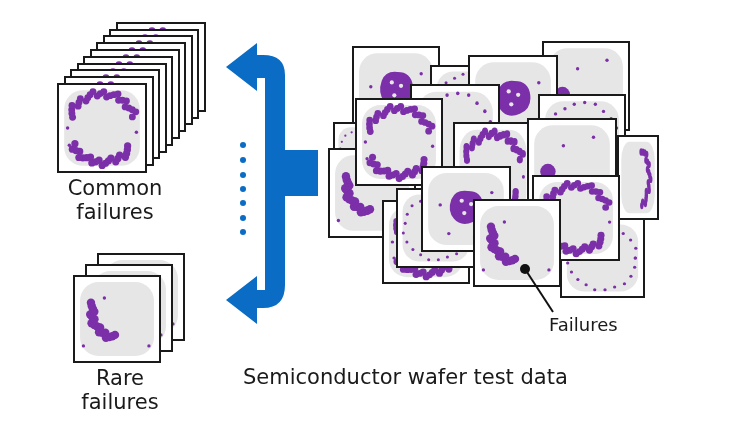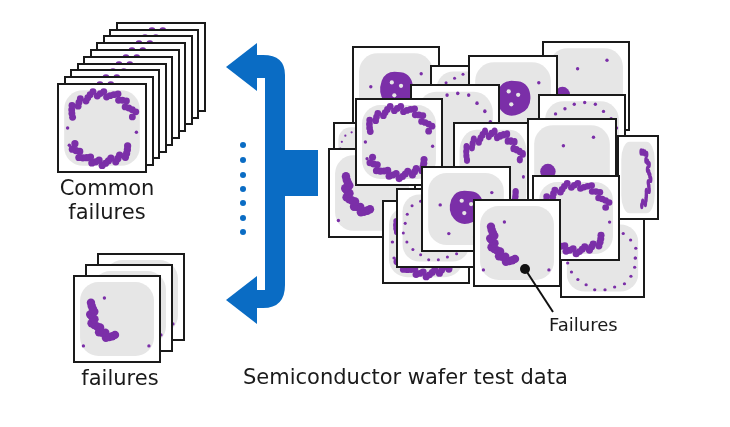--- a/index.html
+++ b/index.html
@@ -1,21 +1,21 @@
 <!DOCTYPE html>
 <html><head>
 <meta charset="utf-8">
 <style>
   html, body { margin: 0; padding: 0; background: #ffffff; }
   body { width: 730px; height: 427px; position: relative; overflow: hidden;
          font-family: "DejaVu Sans", sans-serif; }
   .wafer { position: absolute; background: #fff; border: 2px solid #1a1a1a; box-sizing: border-box; overflow: hidden; }
   .wafer svg { position: absolute; left: 0; top: 0; width: 100%; height: 100%; }
   .label { position: absolute; color: #1a1a1a; text-align: center; line-height: 1.15; }
-  .lbl-common { left: 52px; top: 176px; width: 110px; font-size: 21px; }
+  .lbl-common { left: 60px; top: 176px; width: 110px; font-size: 21px; }
   .lbl-rare { left: 70px; top: 366px; width: 100px; font-size: 21px; }
   .lbl-failures { left: 549px; top: 315px; font-size: 18px; }
   .lbl-title { left: 243px; top: 365px; font-size: 21px; white-space: nowrap; }
   #arrow { position: absolute; left: 0; top: 0; }
   #pointer { position: absolute; left: 0; top: 0; }
 </style>
 </head>
 <body>
 
 <div id="common-stack">
@@ -659,20 +659,21 @@
         <circle cx="21.3" cy="38.1" r="5" fill="#7b2fa8"></circle>
         <circle cx="19.9" cy="34.6" r="5" fill="#7b2fa8"></circle>
         <circle cx="19.0" cy="30.7" r="5" fill="#7b2fa8"></circle>
         <circle cx="10" cy="82" r="2" fill="#7b2fa8"></circle>
         <circle cx="88" cy="82" r="2" fill="#7b2fa8"></circle>
         <circle cx="35" cy="25" r="2" fill="#7b2fa8"></circle>
       </svg>
     </div>
   </div>
 <div class="label lbl-rare">
+  <div>Rare</div>
   <div>failures</div>
 </div>
 
 <svg id="arrow" width="730" height="427">
   <g fill="#0a6cc4">
 
     <path d="M263,55 Q285,55 285,75 L285,150 L318,150 L318,196 L285,196 L285,285 Q285,308 263,308 L255,308 L255,290 L265,290 L265,78 L255,78 L255,55 Z"></path>
 
     <polygon points="226,67 257,43 257,91"></polygon>
 

